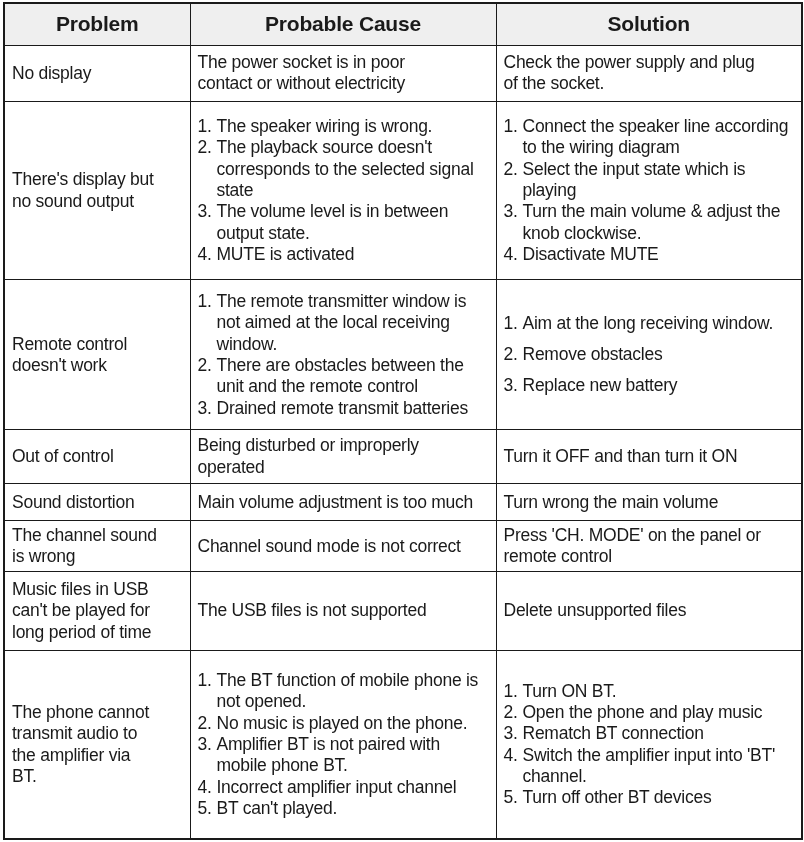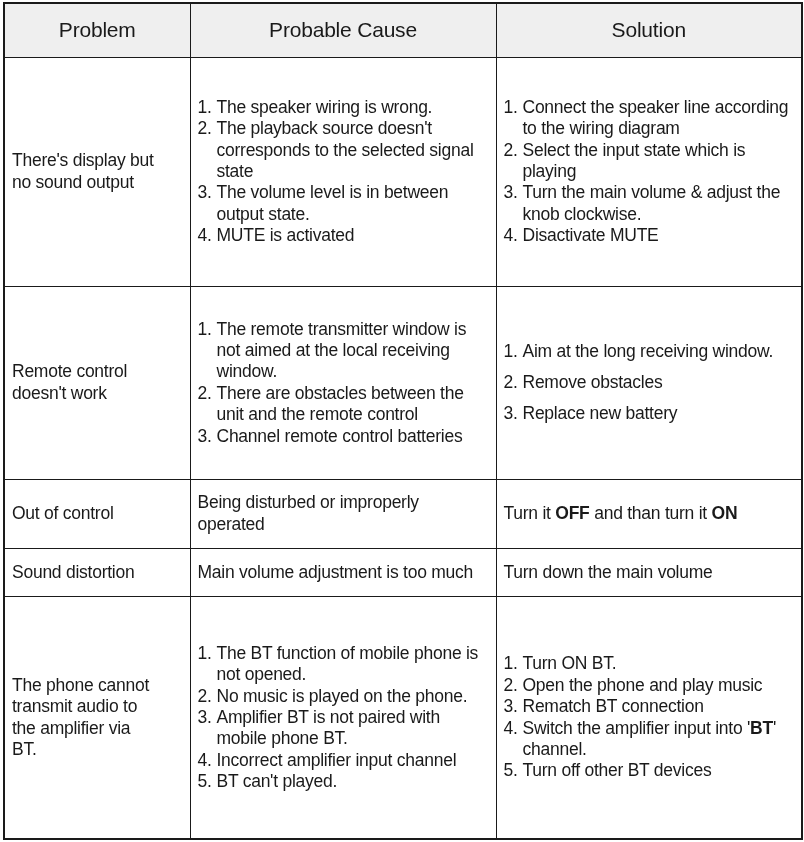--- a/index.html
+++ b/index.html
@@ -37,25 +37,25 @@
   table.troubleshooting th,
   table.troubleshooting td {
     border: 1px solid #1a1a1a;
     vertical-align: middle;
     padding: 3px 7px;
     box-sizing: border-box;
   }
 
   thead th {
     background: #efefef;
-    font-weight: normal;
+    font-weight: bold;
     font-size: 21px;
     text-align: center;
     letter-spacing: -0.2px;
-    height: 54px;
+    height: 42px;
     padding: 2px 6px;
   }
 
   td {
     font-size: 17.5px;
     line-height: 1.22;
     letter-spacing: -0.25px;
   }
 
   td.problem-cell {
@@ -91,21 +91,21 @@
   ol.num-list > li .li-body {
     flex: 1 1 auto;
   }
 
   
   ol.num-list.loose > li {
     line-height: 1.78;
   }
 
   b.em {
-    font-weight: bold;
+    font-weight: normal;
   }
 
   
   tr.row-no-display td      { height: 56px; }
   tr.row-no-sound td        { height: 176px; }
   tr.row-remote td          { height: 148px; }
   tr.row-out-of-control td  { height: 53px; }
   tr.row-distortion td      { height: 37px; }
   tr.row-channel td         { height: 50px; }
   tr.row-usb td             { height: 78px; }
@@ -123,20 +123,33 @@
     </colgroup>
     <thead>
       <tr>
         <th>Problem</th>
         <th>Probable Cause</th>
         <th>Solution</th>
       </tr>
     </thead>
     <tbody>
 
+      <tr class="row-no-display">
+        <td class="problem-cell">
+            <p class="cell-text">No display</p>
+          </td>
+        <td class="cause-cell">
+            <p class="cell-text">The power socket is in poor
+contact or without electricity</p>
+          </td>
+        <td class="solution-cell">
+            <p class="cell-text">Check the power supply and plug
+of the socket.</p>
+          </td>
+      </tr>
 
       <tr class="row-no-sound">
         <td class="problem-cell">
             <p class="cell-text">There's display but
 no sound output</p>
           </td>
         <td class="cause-cell">
             <ol class="num-list">
               <li>
                 <span class="li-num">1.</span>
@@ -188,21 +201,21 @@
               <li>
                 <span class="li-num">1.</span>
                 <span class="li-body">The remote transmitter window is not aimed at the local receiving window.</span>
               </li>
               <li>
                 <span class="li-num">2.</span>
                 <span class="li-body">There are obstacles between the unit and the remote control</span>
               </li>
               <li>
                 <span class="li-num">3.</span>
-                <span class="li-body">Channel remote control batteries</span>
+                <span class="li-body">Drained remote transmit batteries</span>
               </li>
             </ol>
           </td>
         <td class="solution-cell">
             <ol class="num-list loose">
               <li>
                 <span class="li-num">1.</span>
                 <span class="li-body">Aim at the long receiving window.</span>
               </li>
               <li>
@@ -231,25 +244,51 @@
       </tr>
 
       <tr class="row-distortion">
         <td class="problem-cell">
             <p class="cell-text">Sound distortion</p>
           </td>
         <td class="cause-cell">
             <p class="cell-text">Main volume adjustment is too much</p>
           </td>
         <td class="solution-cell">
-            <p class="cell-text">Turn down the main volume</p>
-          </td>
-      </tr>
-
-
+            <p class="cell-text">Turn wrong the main volume</p>
+          </td>
+      </tr>
+
+      <tr class="row-channel">
+        <td class="problem-cell">
+            <p class="cell-text">The channel sound
+is wrong</p>
+          </td>
+        <td class="cause-cell">
+            <p class="cell-text">Channel sound mode is not correct</p>
+          </td>
+        <td class="solution-cell">
+            <p class="cell-text"><span>Press '</span><b class="em">CH. MODE</b><span>' on the panel or
+remote control</span></p>
+          </td>
+      </tr>
+
+      <tr class="row-usb">
+        <td class="problem-cell">
+            <p class="cell-text">Music files in USB
+can't be played for
+long period of time</p>
+          </td>
+        <td class="cause-cell">
+            <p class="cell-text">The USB files is not supported</p>
+          </td>
+        <td class="solution-cell">
+            <p class="cell-text">Delete unsupported files</p>
+          </td>
+      </tr>
 
       <tr class="row-bt">
         <td class="problem-cell">
             <p class="cell-text">The phone cannot
 transmit audio to
 the amplifier via
 BT.</p>
           </td>
         <td class="cause-cell">
             <ol class="num-list">

